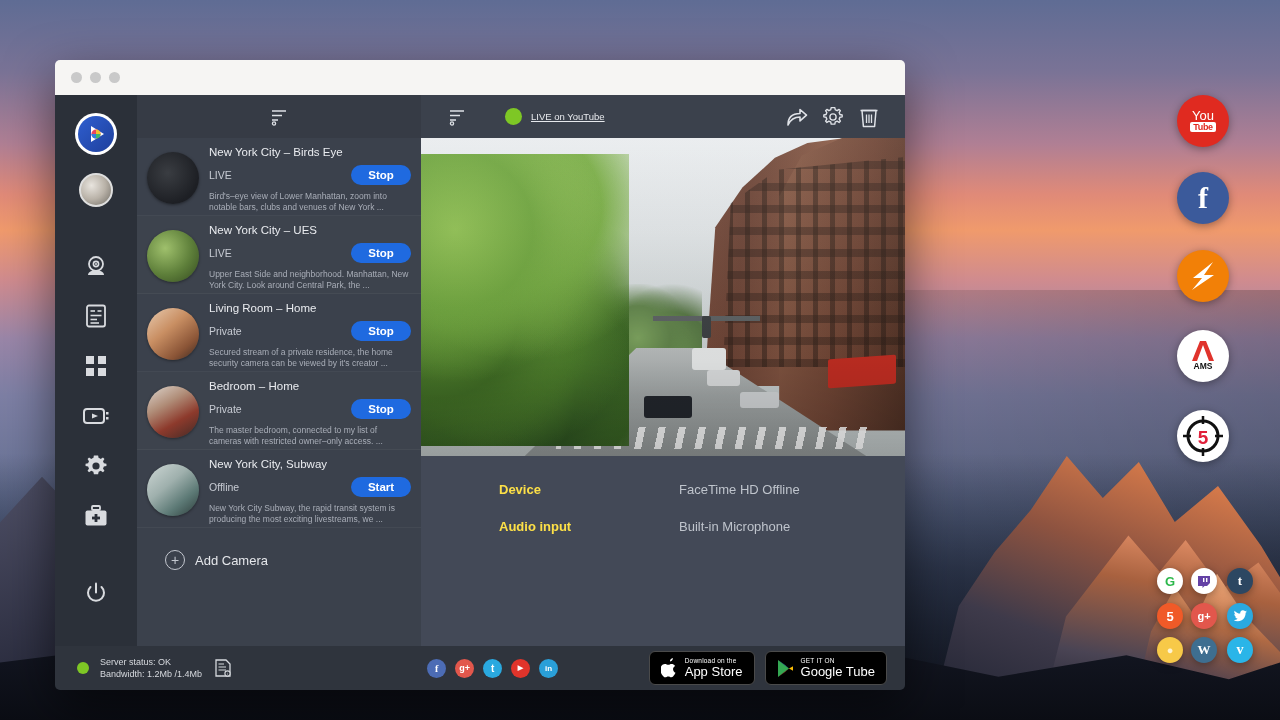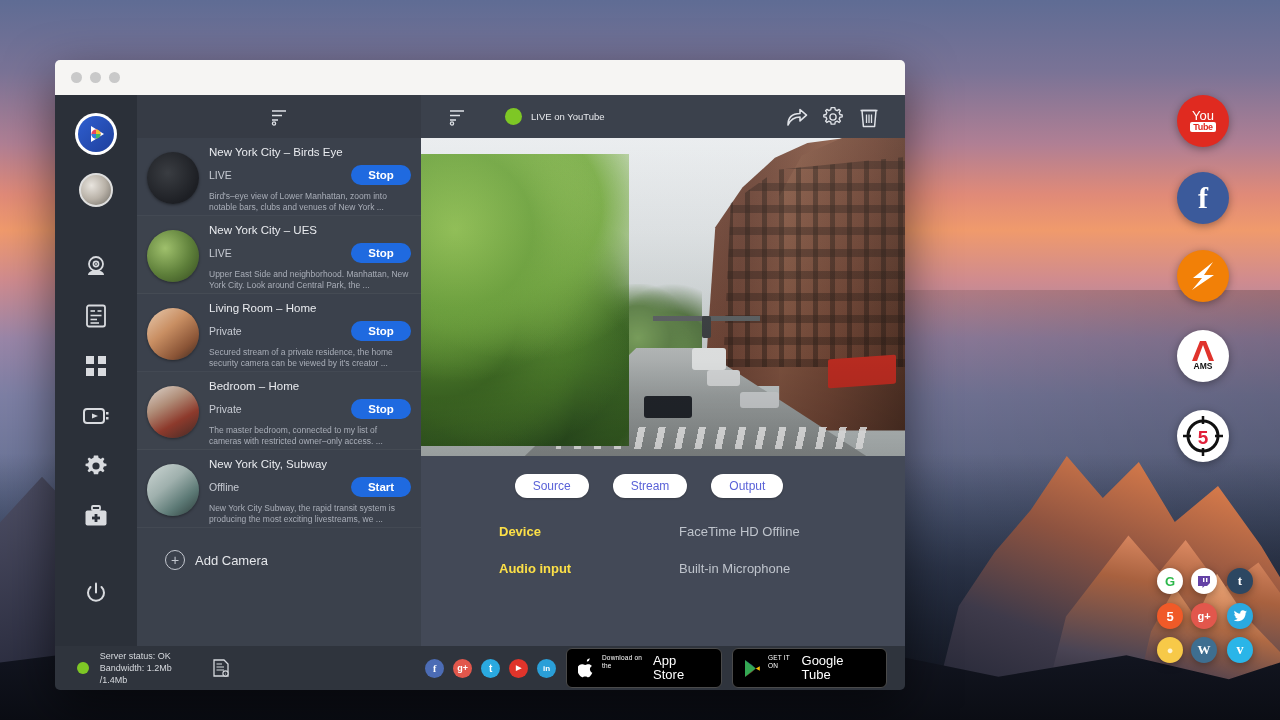--- a/index.html
+++ b/index.html
@@ -185,21 +185,21 @@
   #add-camera-label { color: #e4e6ea; font-size: 13px; }
 
   
   #main { flex: 1; background: #434957; display: flex; flex-direction: column; min-width: 0; }
   #main-toolbar {
     height: 43px; flex: none; background: #3b414c;
     display: flex; align-items: center; padding: 0 18px;
   }
   .live-chip { display: flex; align-items: center; gap: 9px; margin-left: 30px; }
   .live-dot { width: 17px; height: 17px; border-radius: 50%; background: #7ec725; }
-  .live-text { color: #e6e8ec; font-size: 9.5px; }
+  .live-text { color: #e6e8ec; font-size: 9.5px; text-decoration: underline; }
   .tb-spacer { flex: 1; }
   .tb-icon { width: 36px; height: 30px; display: flex; align-items: center; justify-content: center; cursor: pointer; }
 
   #video-wrap { height: 318px; flex: none; position: relative; overflow: hidden; background:#1b1b1b; }
   #video {
     position: absolute; inset: 0;
     background:
       
       linear-gradient(180deg, #e9ecee 0%, #dfe3e5 30%, #cfd5d6 55%, #b9c0c0 100%);
   }
@@ -303,21 +303,21 @@
   #social-row { display: flex; gap: 9px; margin-left: 196px; }
   .social { width: 19px; height: 19px; border-radius: 50%; display: flex; align-items: center; justify-content: center; color: #fff; font-size: 10px; font-weight: bold; cursor: pointer; }
   .sb-spacer { flex: 1; }
   .store-badge {
     background: #000; border: 1px solid #4a4a4a; border-radius: 6px;
     display: flex; align-items: center; gap: 7px;
     padding: 5px 11px; cursor: pointer; margin-left: 10px;
   }
   .store-small { color: #fff; font-size: 6.5px; line-height: 8px; letter-spacing: 0.2px; }
   .store-big { color: #fff; font-size: 13px; line-height: 14px; }
-  .store-txt { display: flex; }
+  .store-txt { display: flex; flex-direction: column; }
 </style>
 </head>
 <body>
 
 <div id="desktop">
   <div id="mountains">
     <div class="ridge ridge-c"></div>
     <div class="ridge ridge-a"></div>
     <div class="ridge ridge-b"></div>
     <div class="ridge ridge-d"></div>
@@ -622,25 +622,20 @@
             <div class="v-car v-car-main"></div>
             <div class="v-awning"></div>
             <div class="v-signal"></div>
             <div class="v-signal-box"></div>
             <div class="v-pole"></div>
             <div class="v-trees"></div>
             <div class="v-shade"></div>
           </div>
         </div>
 
-        <div id="tabs-row">
-          <button class="pill">Source</button>
-          <button class="pill">Stream</button>
-          <button class="pill">Output</button>
-        </div>
 
         <div id="info-table">
           <div class="info-row">
             <span class="info-label">Device</span>
             <span class="info-value">FaceTime HD Offline</span>
           </div>
           <div class="info-row">
             <span class="info-label">Audio input</span>
             <span class="info-value">Built-in Microphone</span>
           </div>

